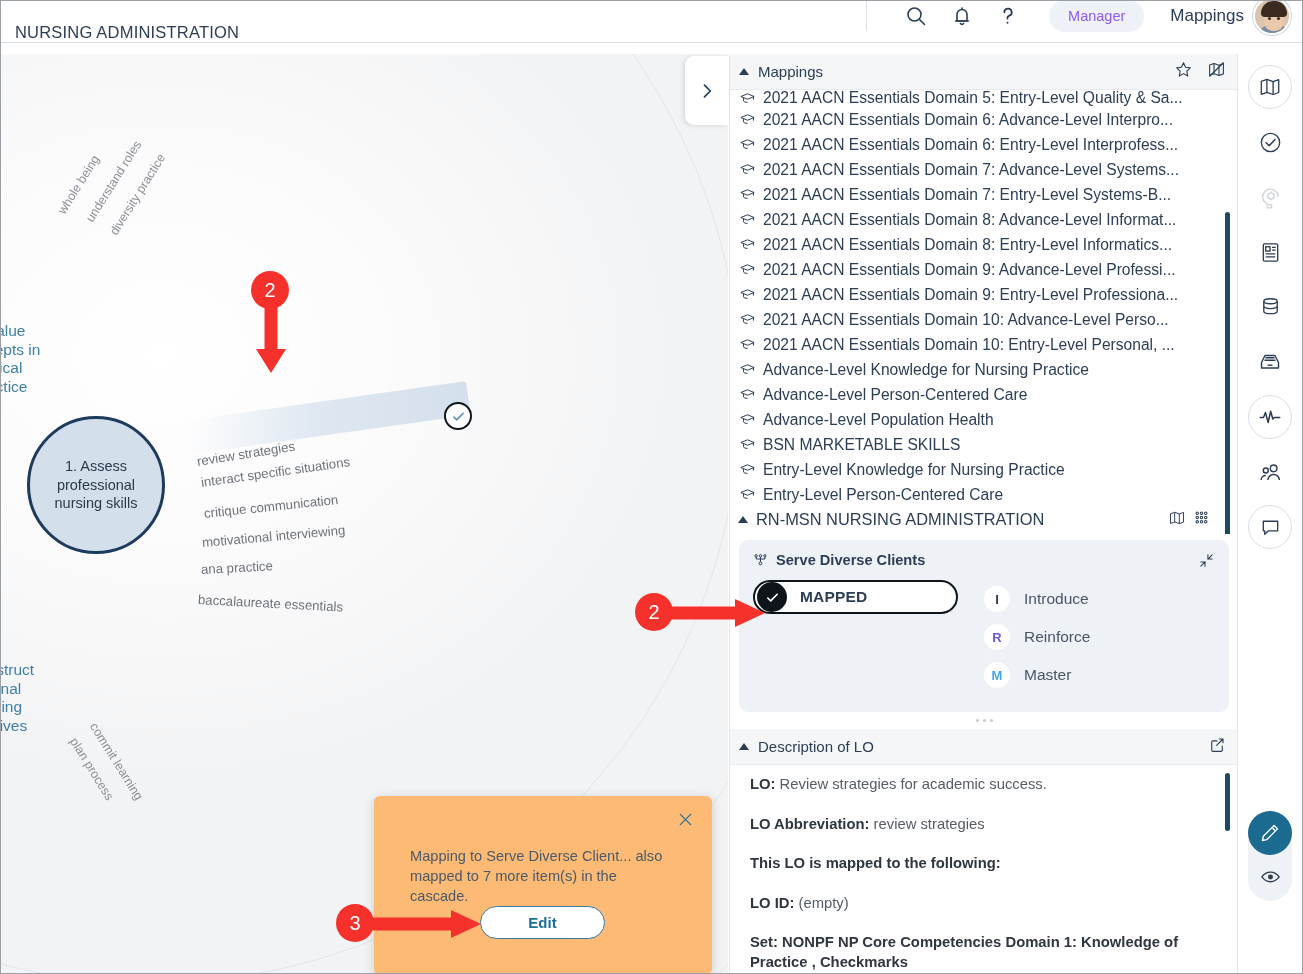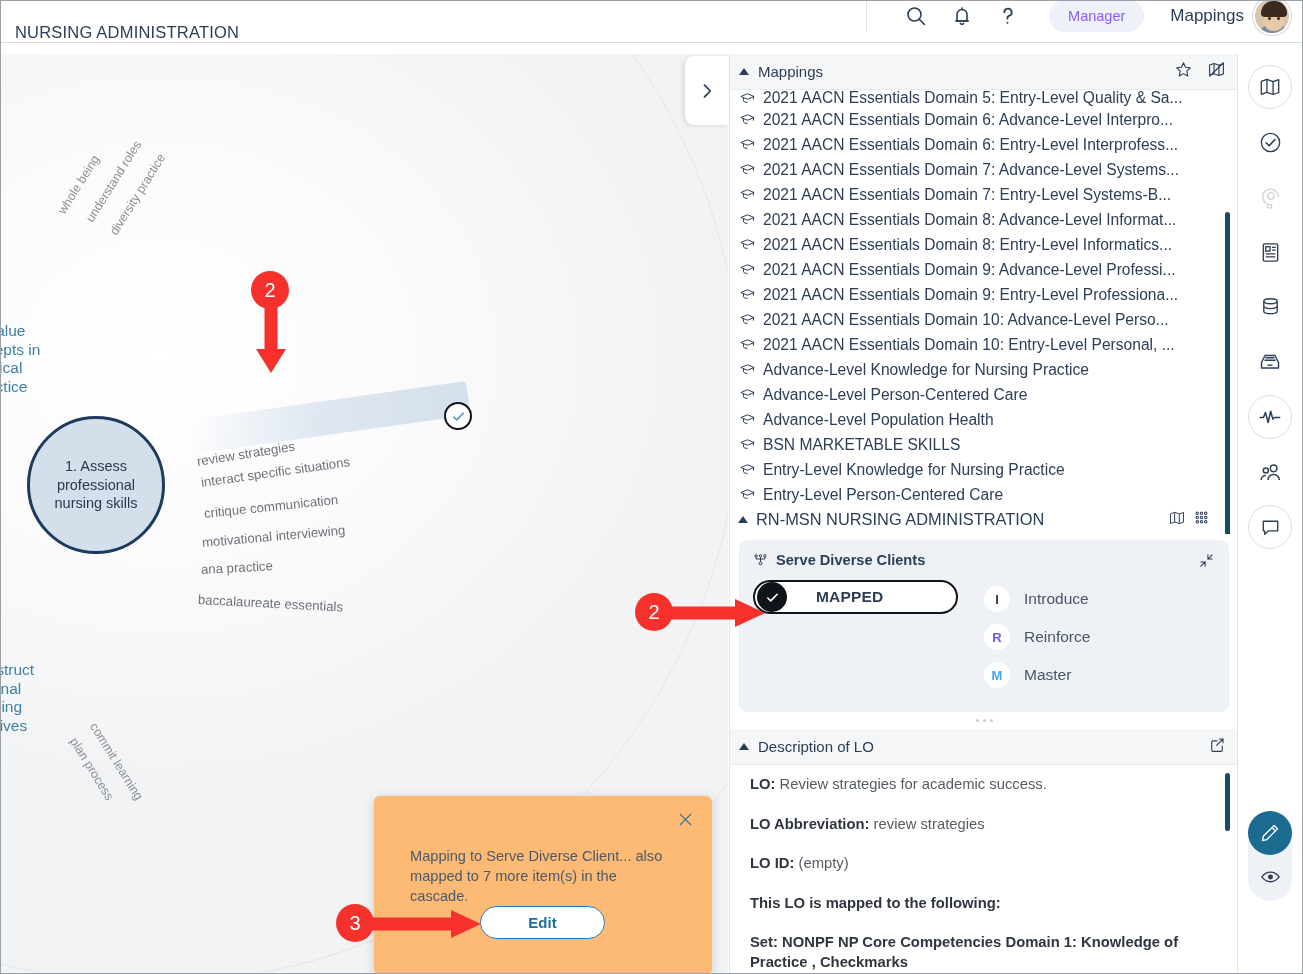--- a/index.html
+++ b/index.html
@@ -271,21 +271,21 @@
     padding-left: 2px;
     flex: none;
   }
   #mapped-dot {
     width: 30px; height: 30px; border-radius: 50%;
     background: #0f141a;
     display: flex; align-items: center; justify-content: center;
     flex: none;
   }
   #mapped-label {
-    margin-left: 29px; font-size: 15.5px; color: #2c3e55; font-weight: bold;
+    margin-left: 13px; font-size: 15.5px; color: #2c3e55; font-weight: bold;
     letter-spacing: .2px;
   }
   #irm-list { margin-left: 26px; }
   .irm-row { display: flex; align-items: center; height: 38px; }
   .irm-badge {
     width: 26px; height: 26px; border-radius: 50%;
     background: #ffffff;
     display: flex; align-items: center; justify-content: center;
     font-size: 13px; font-weight: bold;
     flex: none;
@@ -795,22 +795,22 @@
             <path d="M19 13.5V19a1.5 1.5 0 0 1-1.5 1.5h-11A1.5 1.5 0 0 1 5 19V8a1.5 1.5 0 0 1 1.5-1.5H12"></path>
             <path d="M15 4h5v5M20 4l-8.5 8.5"></path>
           </svg>
         </span>
       </span>
     </div>
 
     <div id="desc-body">
       <p><span class="desc-strong">LO:</span><span> Review strategies for academic success.</span></p>
       <p><span class="desc-strong">LO Abbreviation:</span><span> review strategies</span></p>
+      <p><span class="desc-strong">This LO is mapped to the following:</span></p>
       <p><span class="desc-strong">LO ID:</span><span> (empty)</span></p>
-      <p><span class="desc-strong">This LO is mapped to the following:</span></p>
       <p style="margin-bottom:0"><span class="desc-strong">Set: NONPF NP Core Competencies Domain 1: Knowledge of Practice , Checkmarks</span></p>
 
       <div id="desc-scrollbar"></div>
     </div>
   </div>
 
   <div id="rail">
     <div class="rail-btn ring">
       <svg width="24" height="24" viewBox="0 0 24 24" fill="none" stroke="currentColor" stroke-width="1.3" stroke-linejoin="round">
           <path d="M3.3 6.4l5.6-2 6.2 2.2 5.6-2v12.9l-5.6 2-6.2-2.2-5.6 2z"></path>

